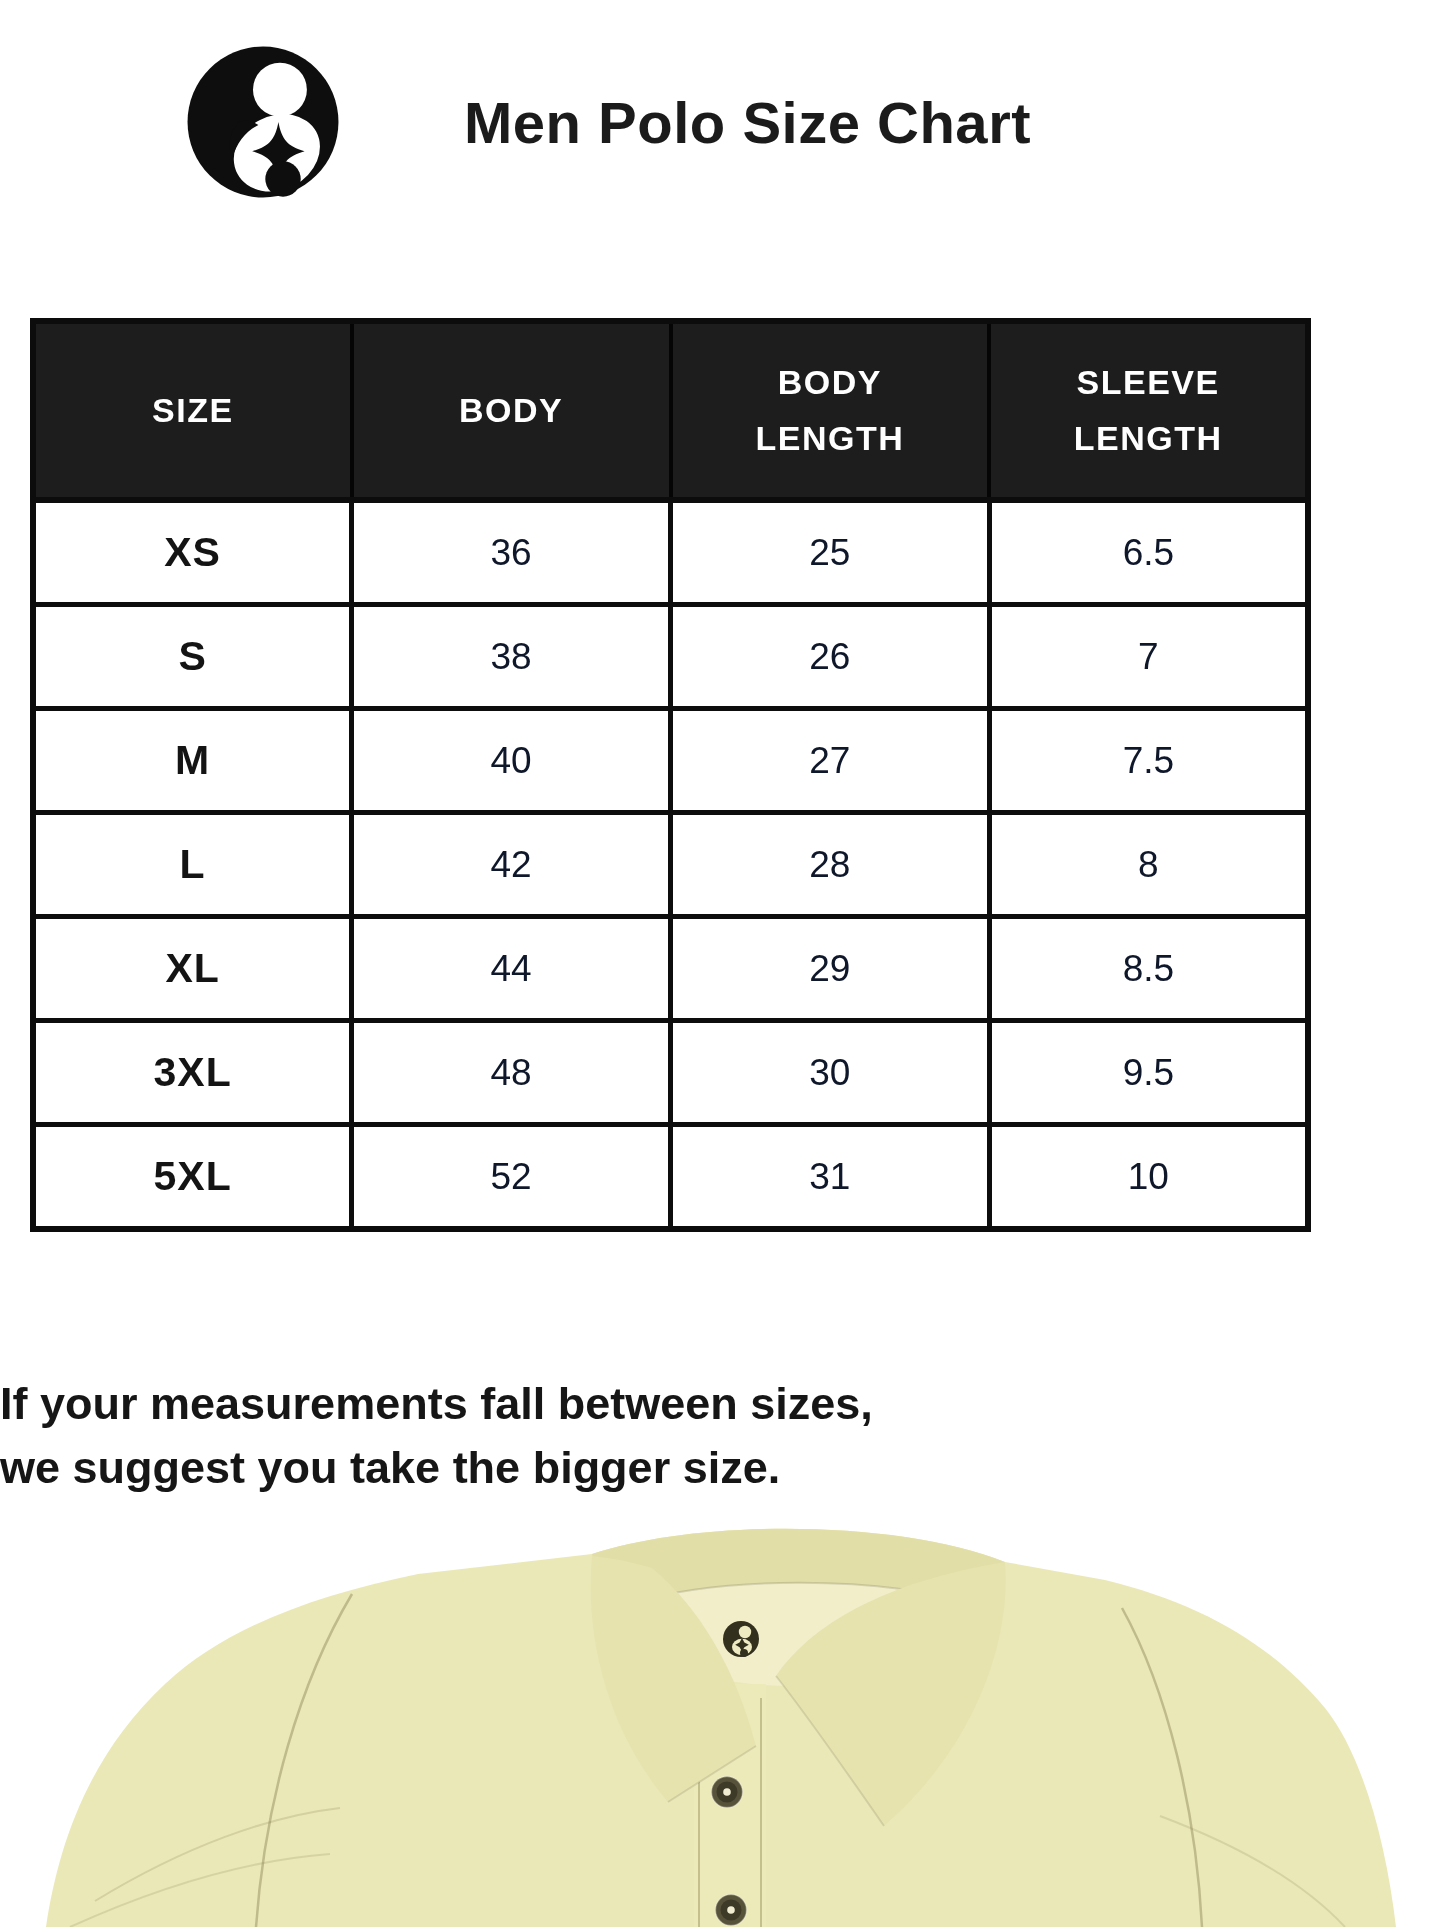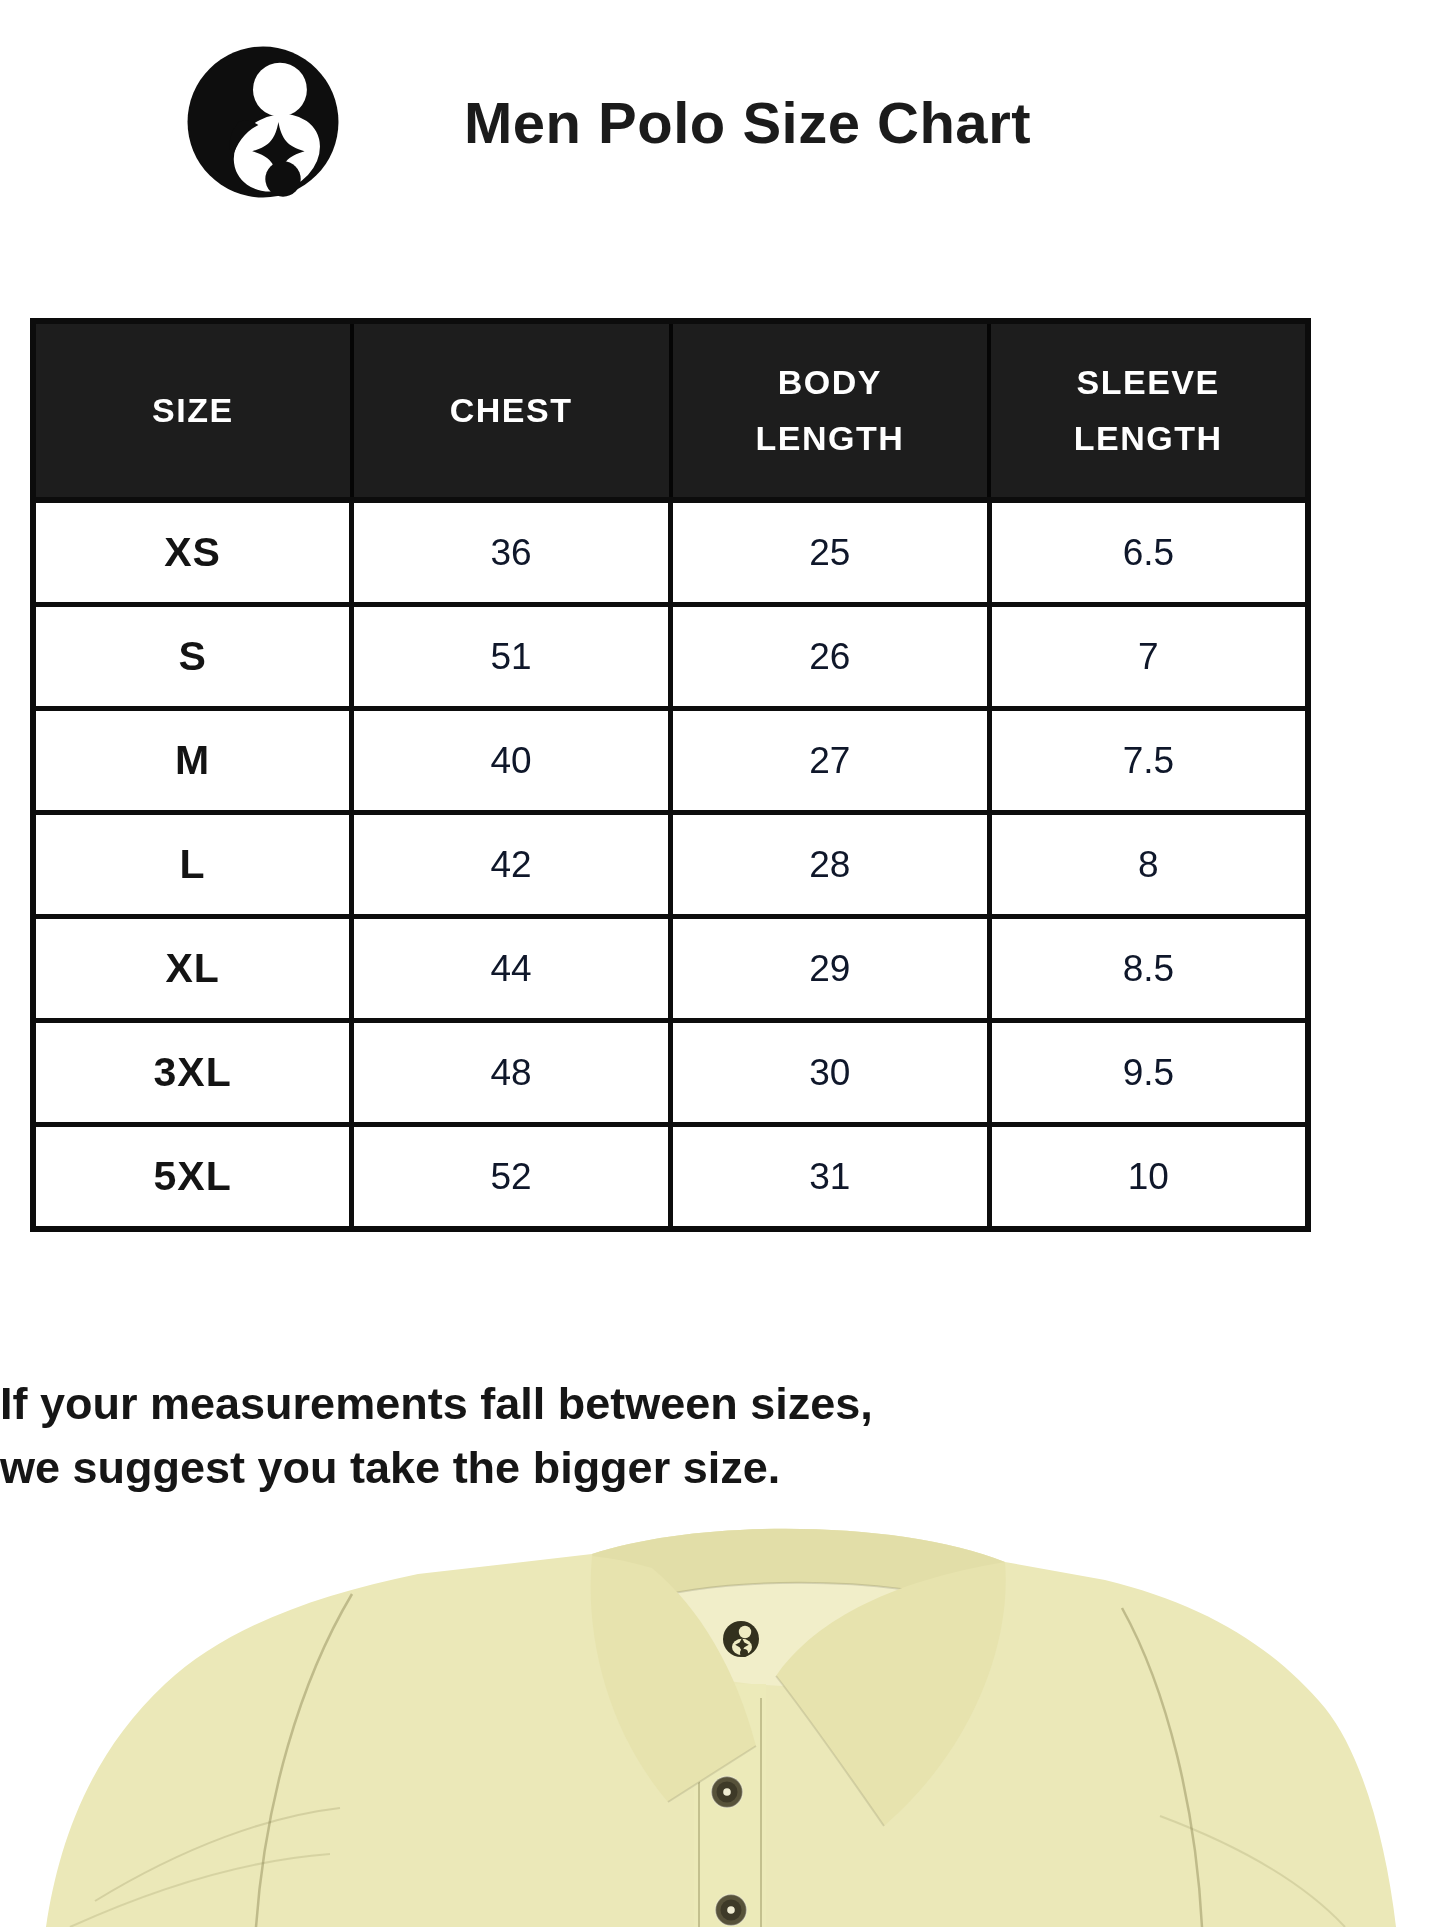--- a/index.html
+++ b/index.html
@@ -75,35 +75,35 @@
         <path d="M34,50 C28,57 27,66 30,74 C33,63 39,56 47,52 C43,49 38,48 34,50 Z" fill="#0e0e0e"></path>
       </svg>
     </div>
     <h1 class="page-title">Men Polo Size Chart</h1>
   </header>
 
   <table class="size-table">
     <thead>
       <tr>
         <th>SIZE</th>
-        <th>CHEST</th>
+        <th>BODY</th>
         <th>BODY LENGTH</th>
         <th>SLEEVE LENGTH</th>
       </tr>
     </thead>
     <tbody>
       <tr>
         <th>XS</th>
         <td>36</td>
         <td>25</td>
         <td>6.5</td>
       </tr>
       <tr>
         <th>S</th>
-        <td>51</td>
+        <td>38</td>
         <td>26</td>
         <td>7</td>
       </tr>
       <tr>
         <th>M</th>
         <td>40</td>
         <td>27</td>
         <td>7.5</td>
       </tr>
       <tr>

